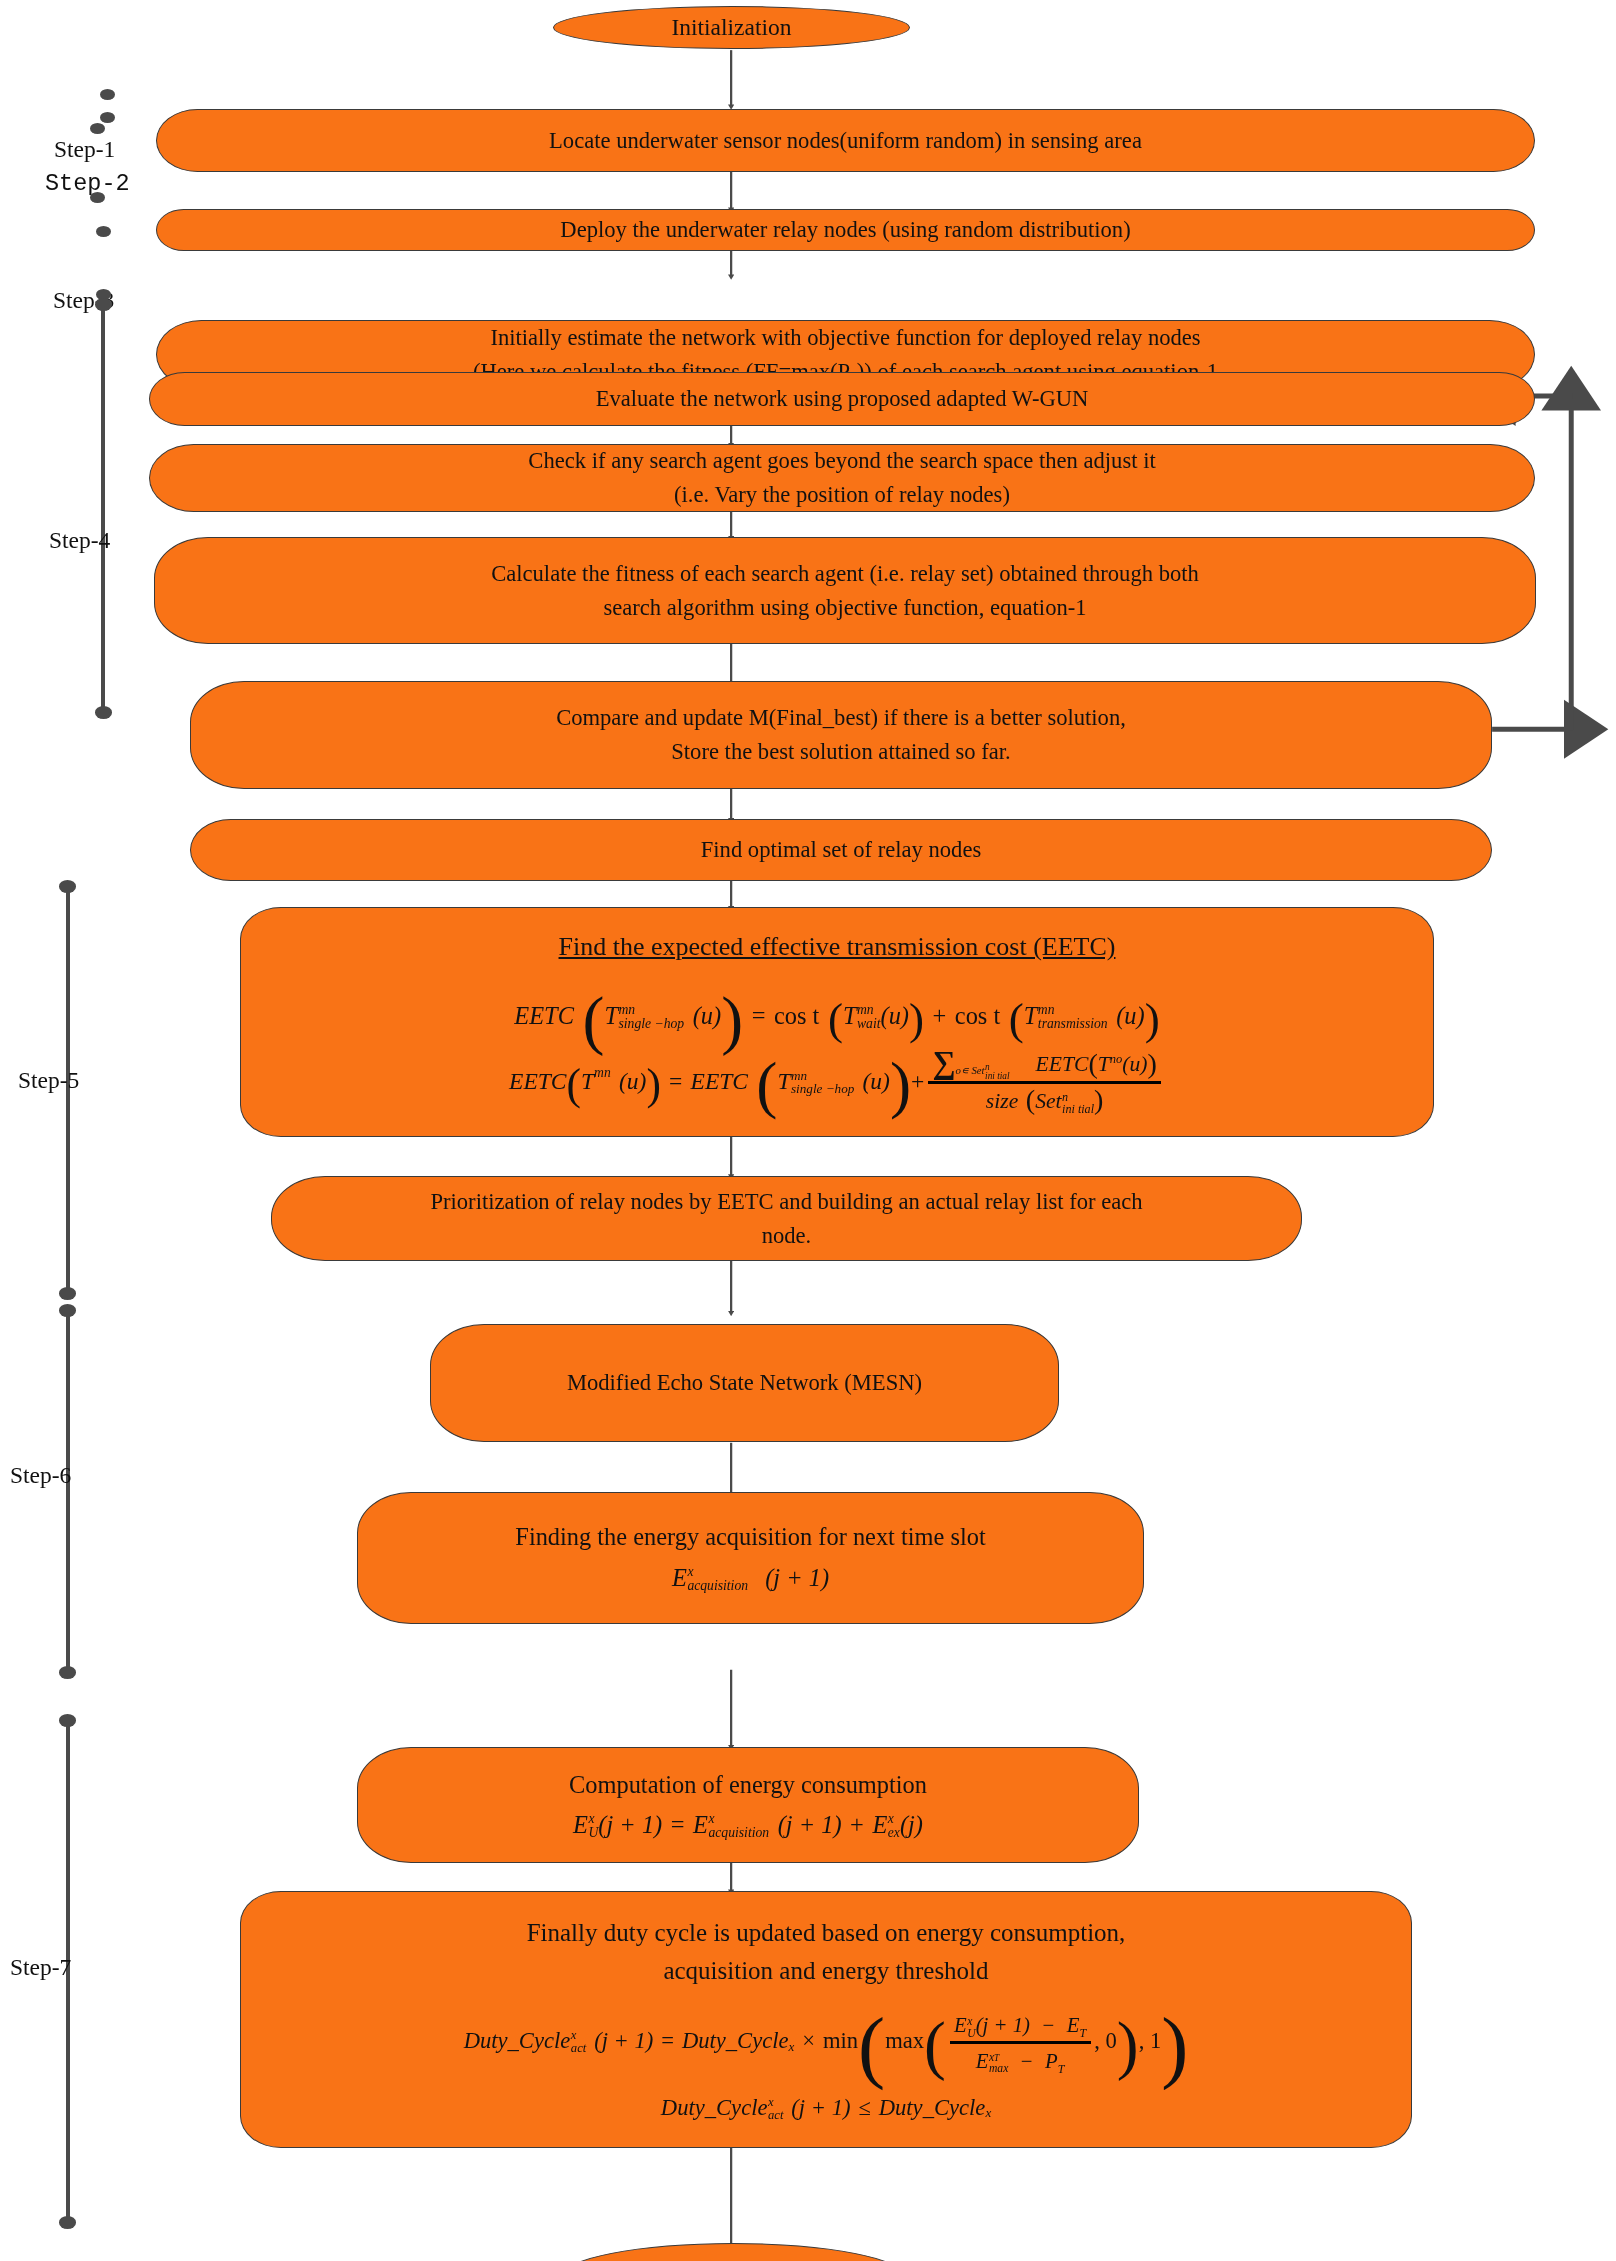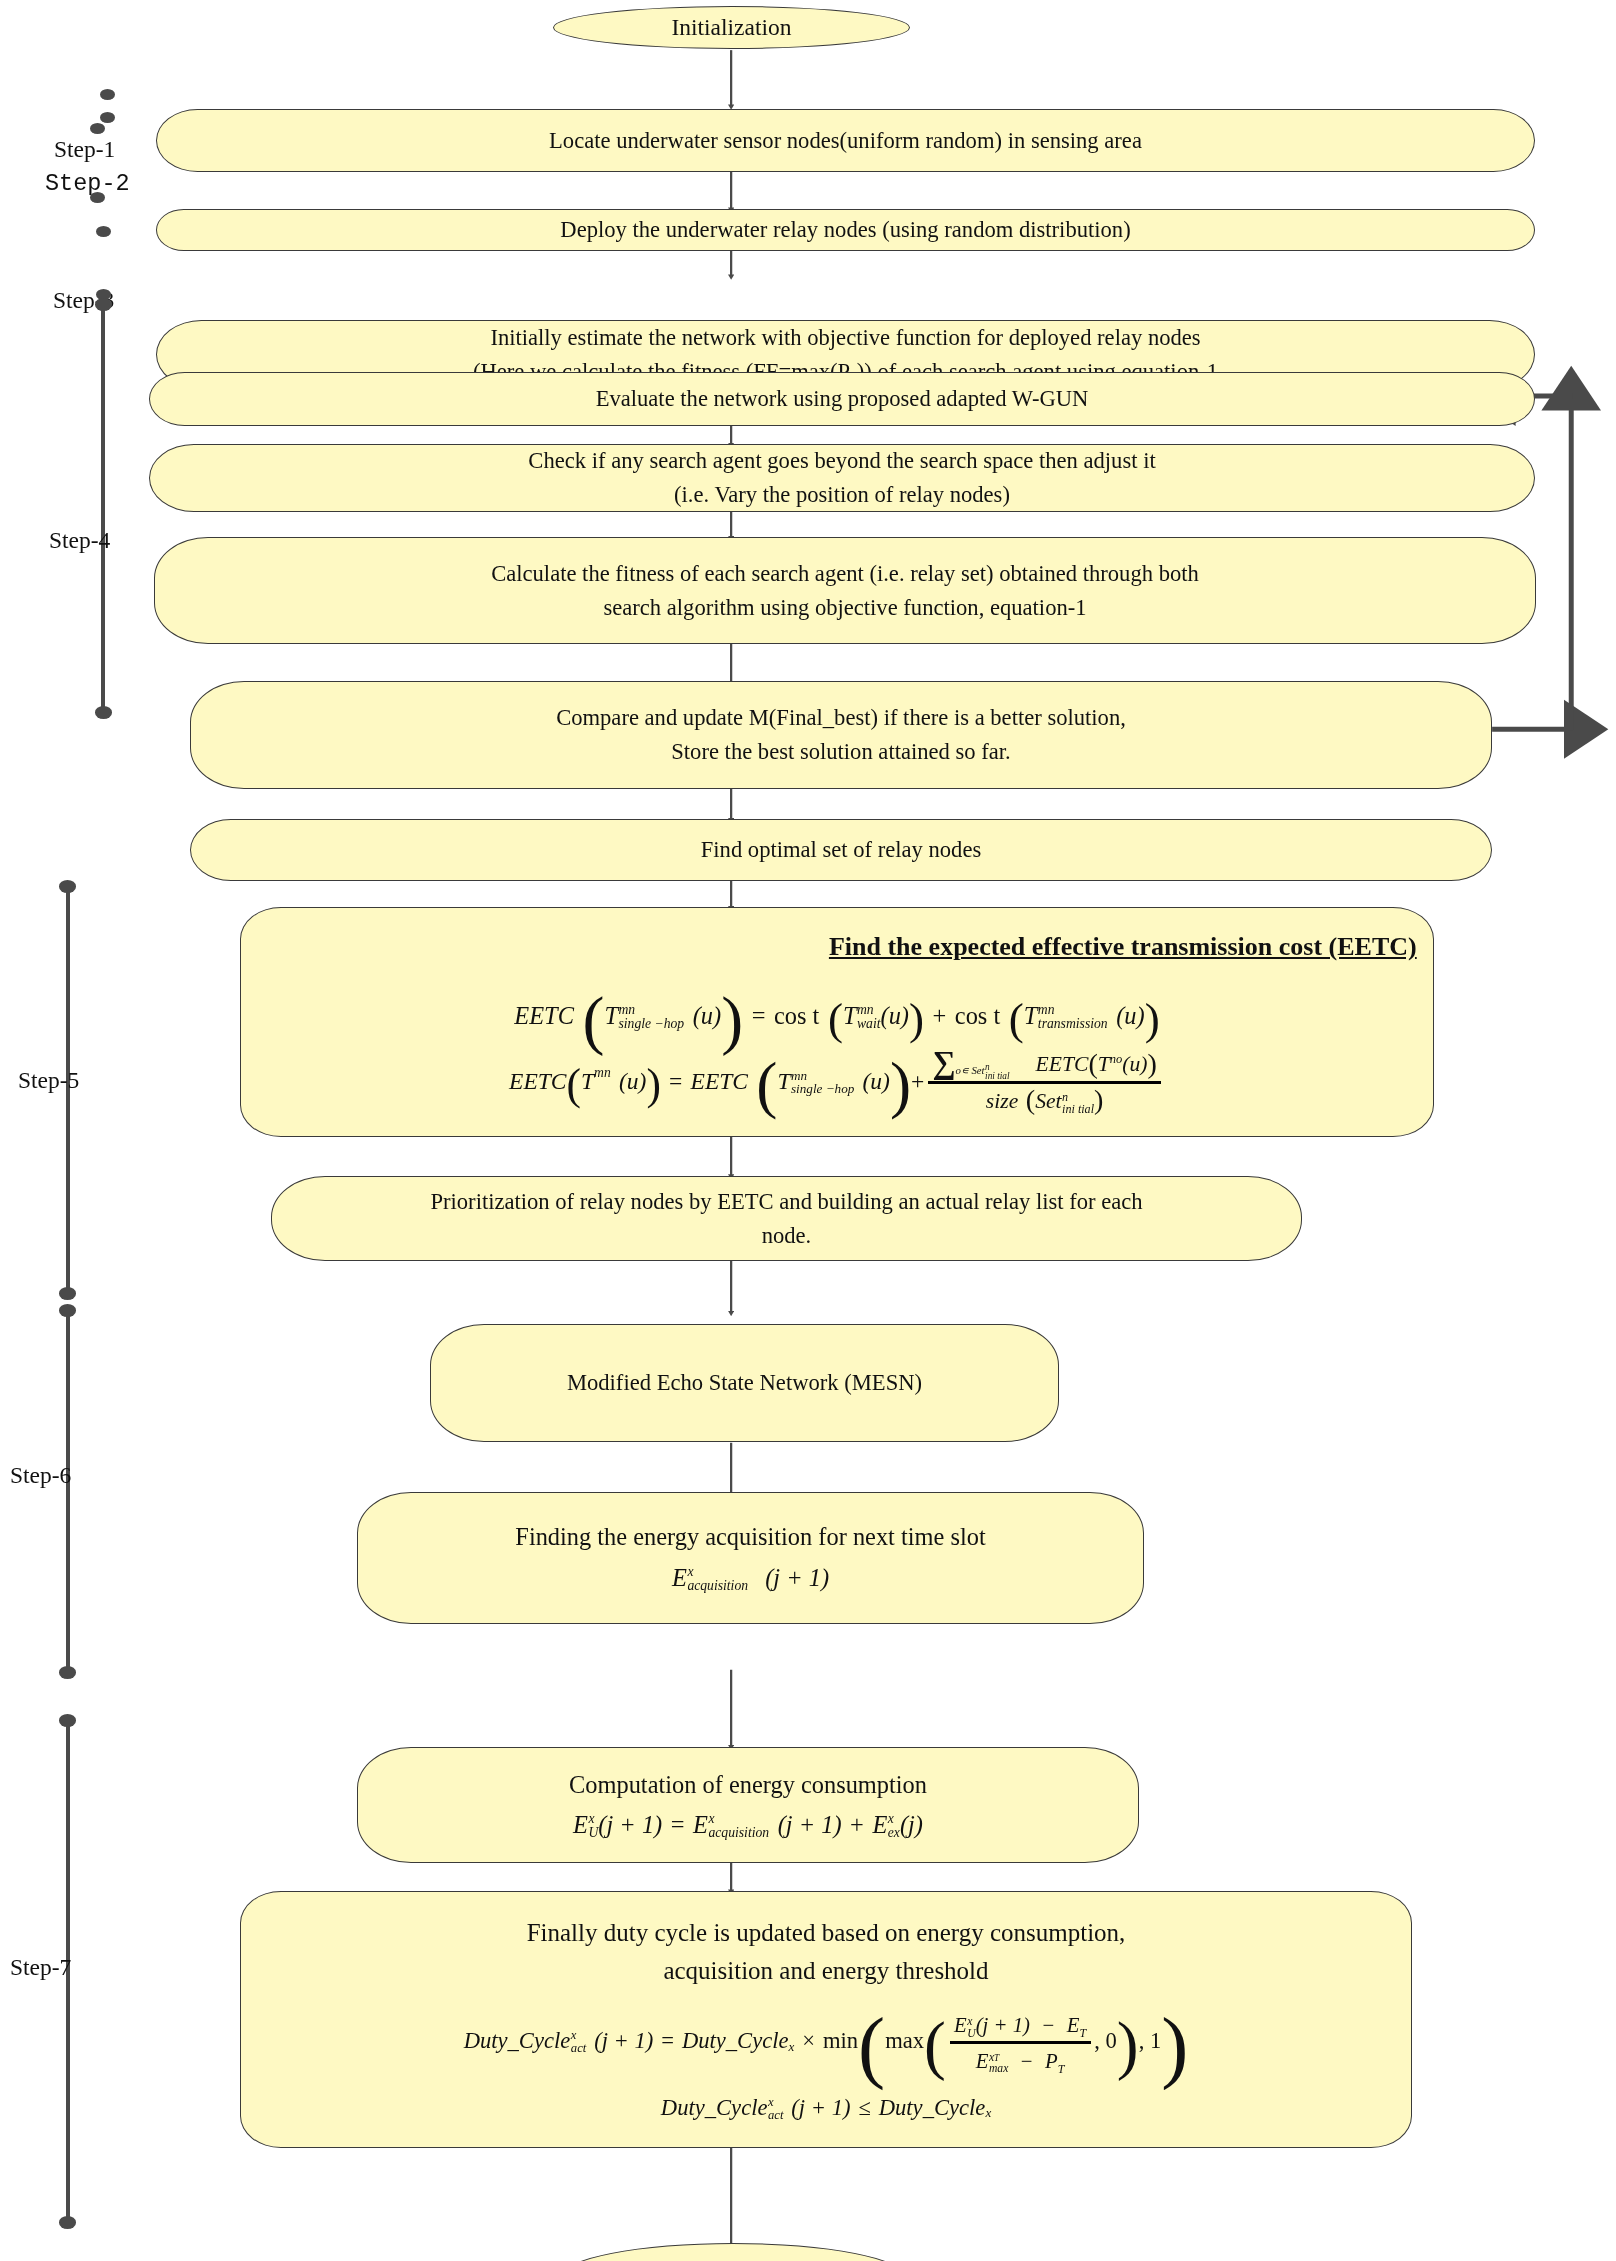--- a/index.html
+++ b/index.html
@@ -15,45 +15,44 @@
   
   #canvas { position:absolute; inset:0; }
 
   
   #wires { position:absolute; left:0; top:0; width:1616px; height:2352px; pointer-events:none; }
 
   
   .node {
     position:absolute;
     border:1.4px solid #3a3a3a;
-    background:#fef9c3;
+    background:#f97316;
     display:flex;
     flex-direction:column;
     align-items:center;
     justify-content:center;
     text-align:center;
     line-height:1.5;
   }
   .node.rounded { border-radius:54px/41px; }
   .node.soft    { border-radius:41px/32px; }
   .node.term {
     border-radius:50%;
     border-width:1.4px;
   }
   .node .ln { display:block; width:100%; }
   .t50 { font-size:22.6px; }
   .t54 { font-size:24.4px; }
   .t56 { font-size:25px; }
 
   .hdr {
-    font-weight:bold;
+    font-weight:normal;
     text-decoration:underline;
     font-size:26px;
     margin-bottom:26px;
-    text-align:right;
   }
 
   
   .rail-line {
     position:absolute;
     width:4.1px;
     background:#4a4a4a;
   }
   .rail-dot {
     position:absolute;

